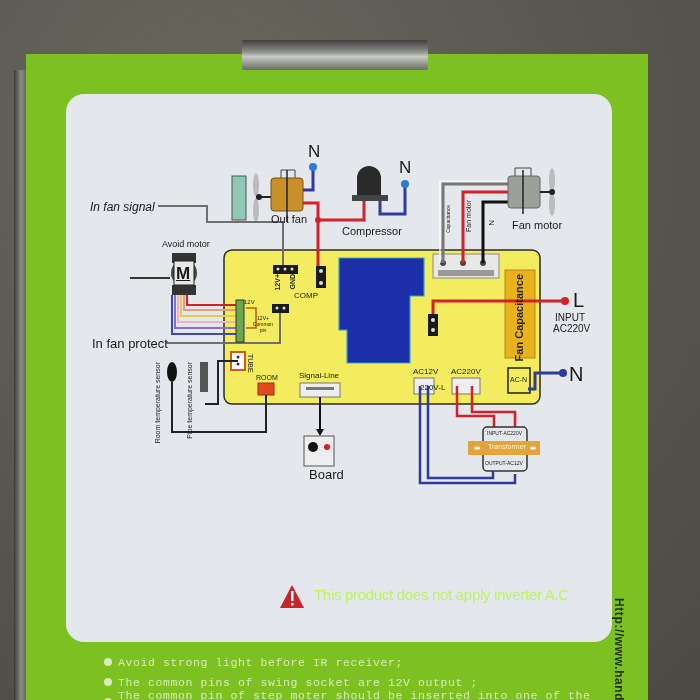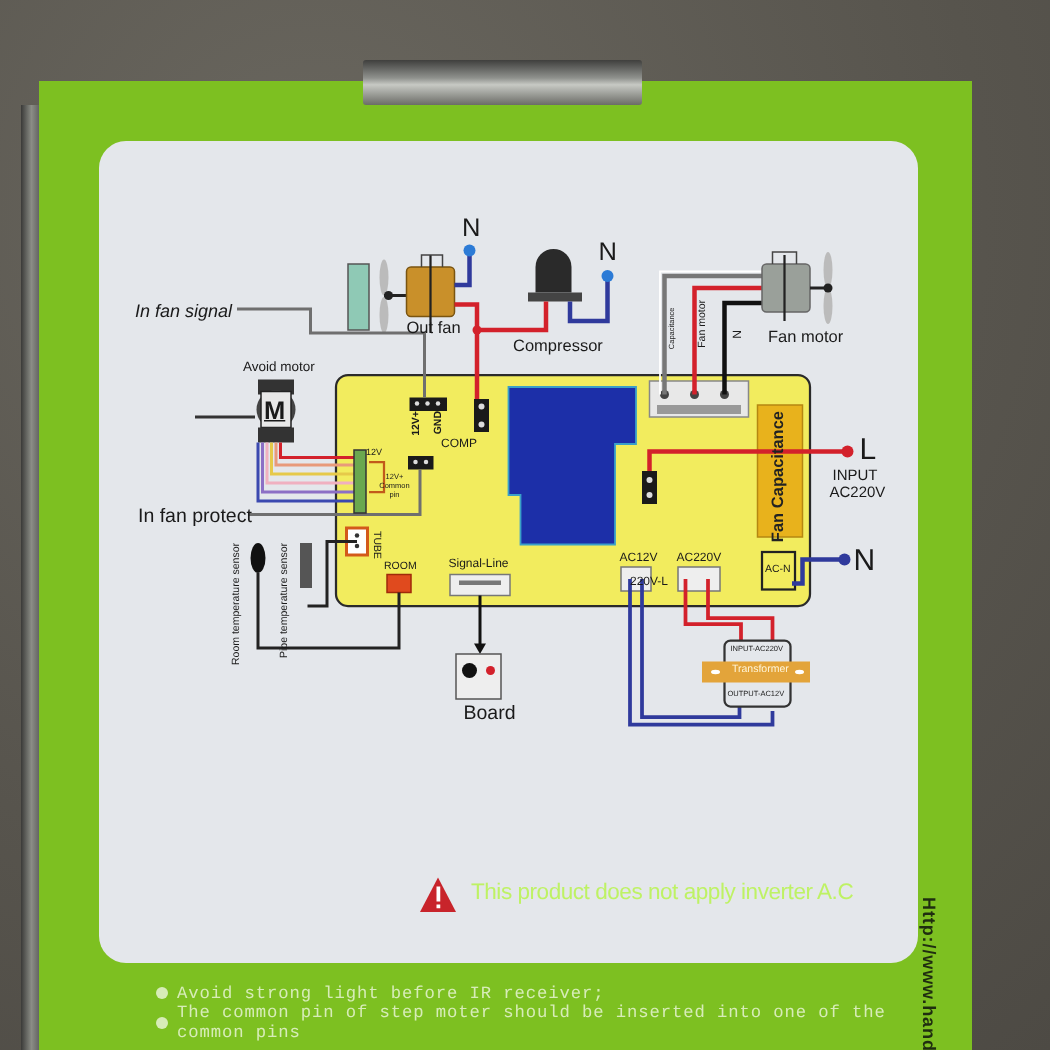--- a/index.html
+++ b/index.html
@@ -223,17 +223,21 @@
   <span class="warn-text" style="margin-left:38px;">This product does not apply inverter A.C</span>
 </div>
 
 <div class="notes">
   <div class="row">
       <span class="dot"></span>
       <span>Avoid strong light before IR receiver;</span>
     </div>
   <div class="row">
       <span class="dot"></span>
+      <span>The common pins of swing socket are 12V output ;</span>
+    </div>
+  <div class="row">
+      <span class="dot"></span>
       <span>The common pin of step moter should be inserted into one of the common pins</span>
     </div>
 </div>
 
 <div class="url">Http://www.hand</div>
 
 </body></html>

